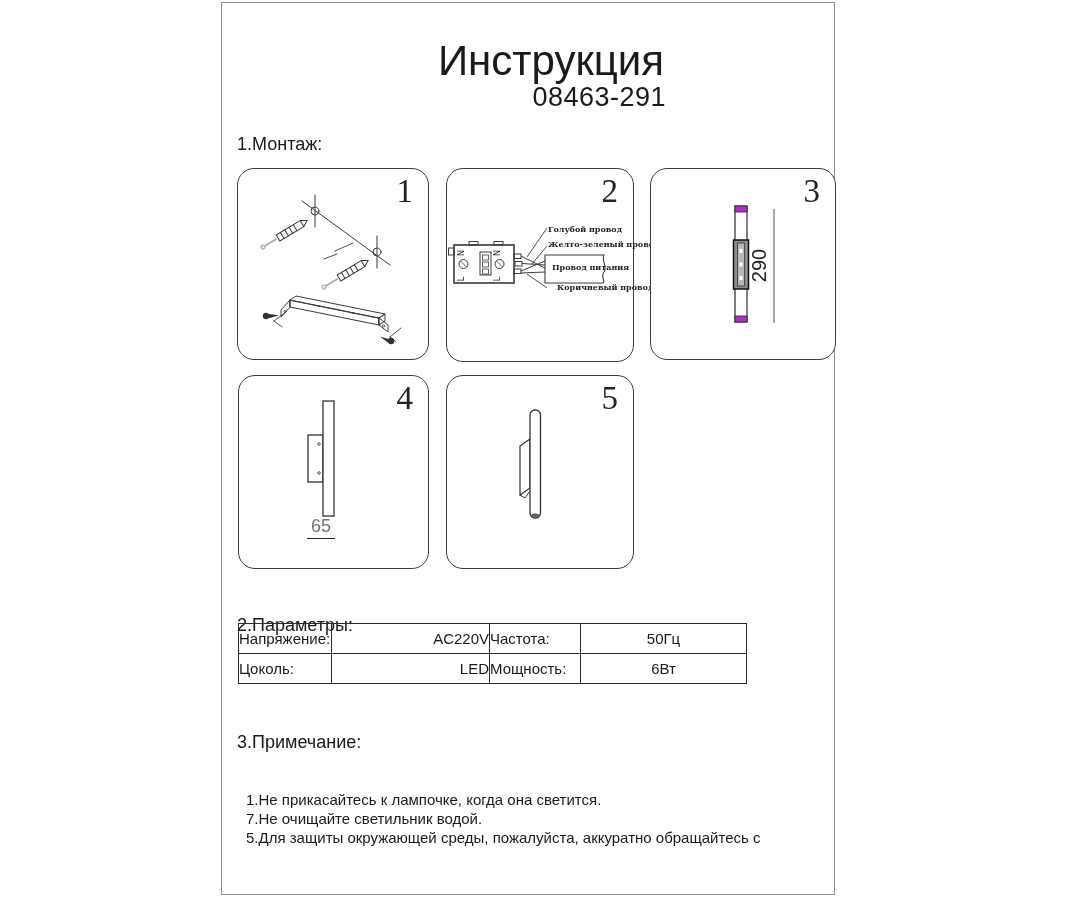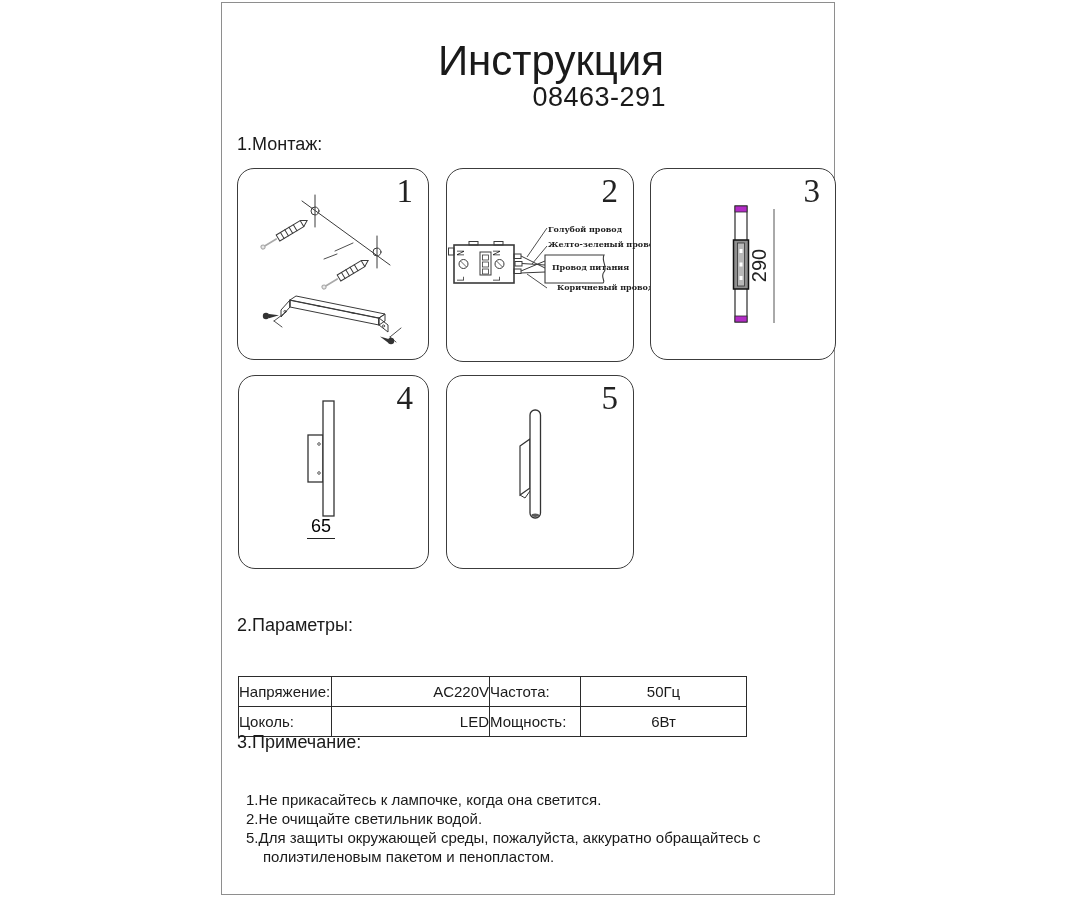--- a/index.html
+++ b/index.html
@@ -34,25 +34,25 @@
   .wlabel{position:absolute;font-family:"DejaVu Serif",serif;font-size:8px;
           font-weight:600;color:#222;white-space:nowrap;line-height:9px;}
   .wl-blue{left:101px;top:56px;}
   .wl-yg{left:101px;top:71px;}
   .wl-power{left:105px;top:94px;}
   .wl-brown{left:94px;top:114px;margin-left:16px;}
 
   
   .dim-290{position:absolute;left:82px;top:85px;width:52px;text-align:center;
            font-size:20px;transform:rotate(-90deg);transform-origin:center;color:#222;}
-  .dim-65{position:absolute;left:68px;top:140px;font-size:18px;color:#000000;
+  .dim-65{position:absolute;left:68px;top:140px;font-size:18px;color:#737373;
           border-bottom:1.6px solid #222;padding:0 4px 1px 4px;}
 
   
-  table.params{position:absolute;left:16px;top:673px;border-collapse:collapse;}
+  table.params{position:absolute;left:16px;top:620px;border-collapse:collapse;}
   table.params td{border:1.6px solid #2b2b2b;font-size:15px;height:29px;padding:0;}
   td.lab{width:92px;text-align:left;padding-left:4px;}
   td.val2{width:157px;text-align:right;}
   td.lab3{width:90px;text-align:left;padding-left:8px;}
   td.val4{width:165px;text-align:center;}
 
   
   .notes{position:absolute;left:24px;top:759px;width:596px;margin-top:28px;}
   .note-line{font-size:15px;line-height:19px;white-space:nowrap;}
   .note-cont{padding-left:17px;}
@@ -208,18 +208,17 @@
       <td class="lab3">Мощность:</td>
       <td class="val4">6Вт</td>
     </tr>
   </tbody>
     </table>
 
   <div class="sec-h sec-notes">3.Примечание:</div>
 
   <div class="notes">
     <div class="note-line">1.Не прикасайтесь к лампочке, когда она светится.</div>
-    <div class="note-line">2.Не очищайте светильник водой.</div>
+    <div class="note-line">7.Не очищайте светильник водой.</div>
     <div class="note-line">5.Для защиты окружающей среды, пожалуйста, аккуратно обращайтесь с</div>
-    <div class="note-line note-cont">полиэтиленовым пакетом и пенопластом.</div>
   </div>
 
 </div>
 
 </body></html>

